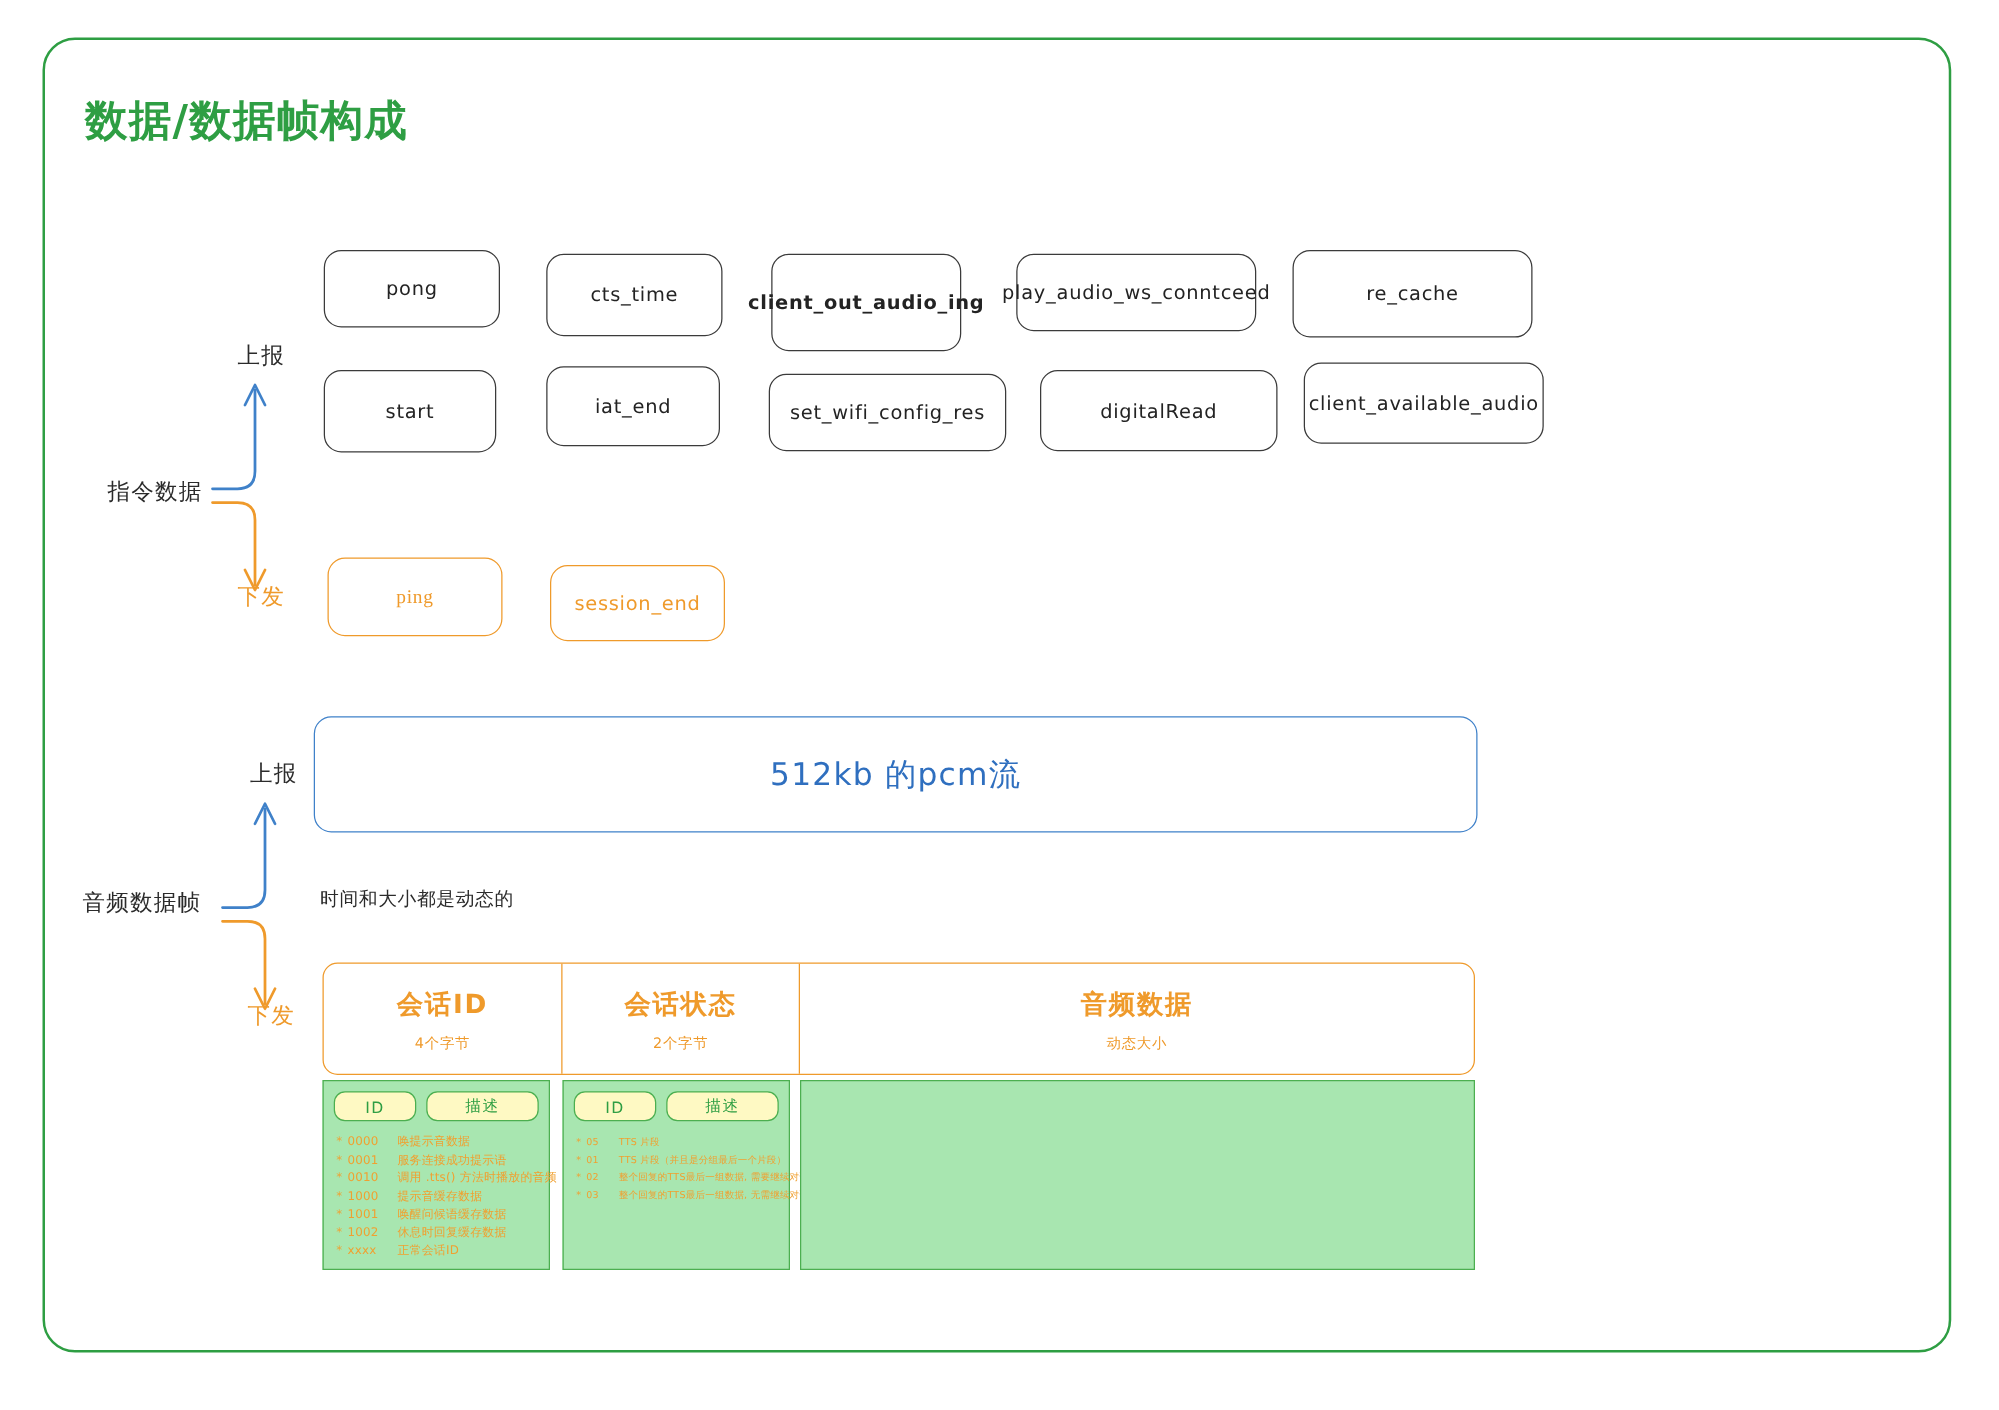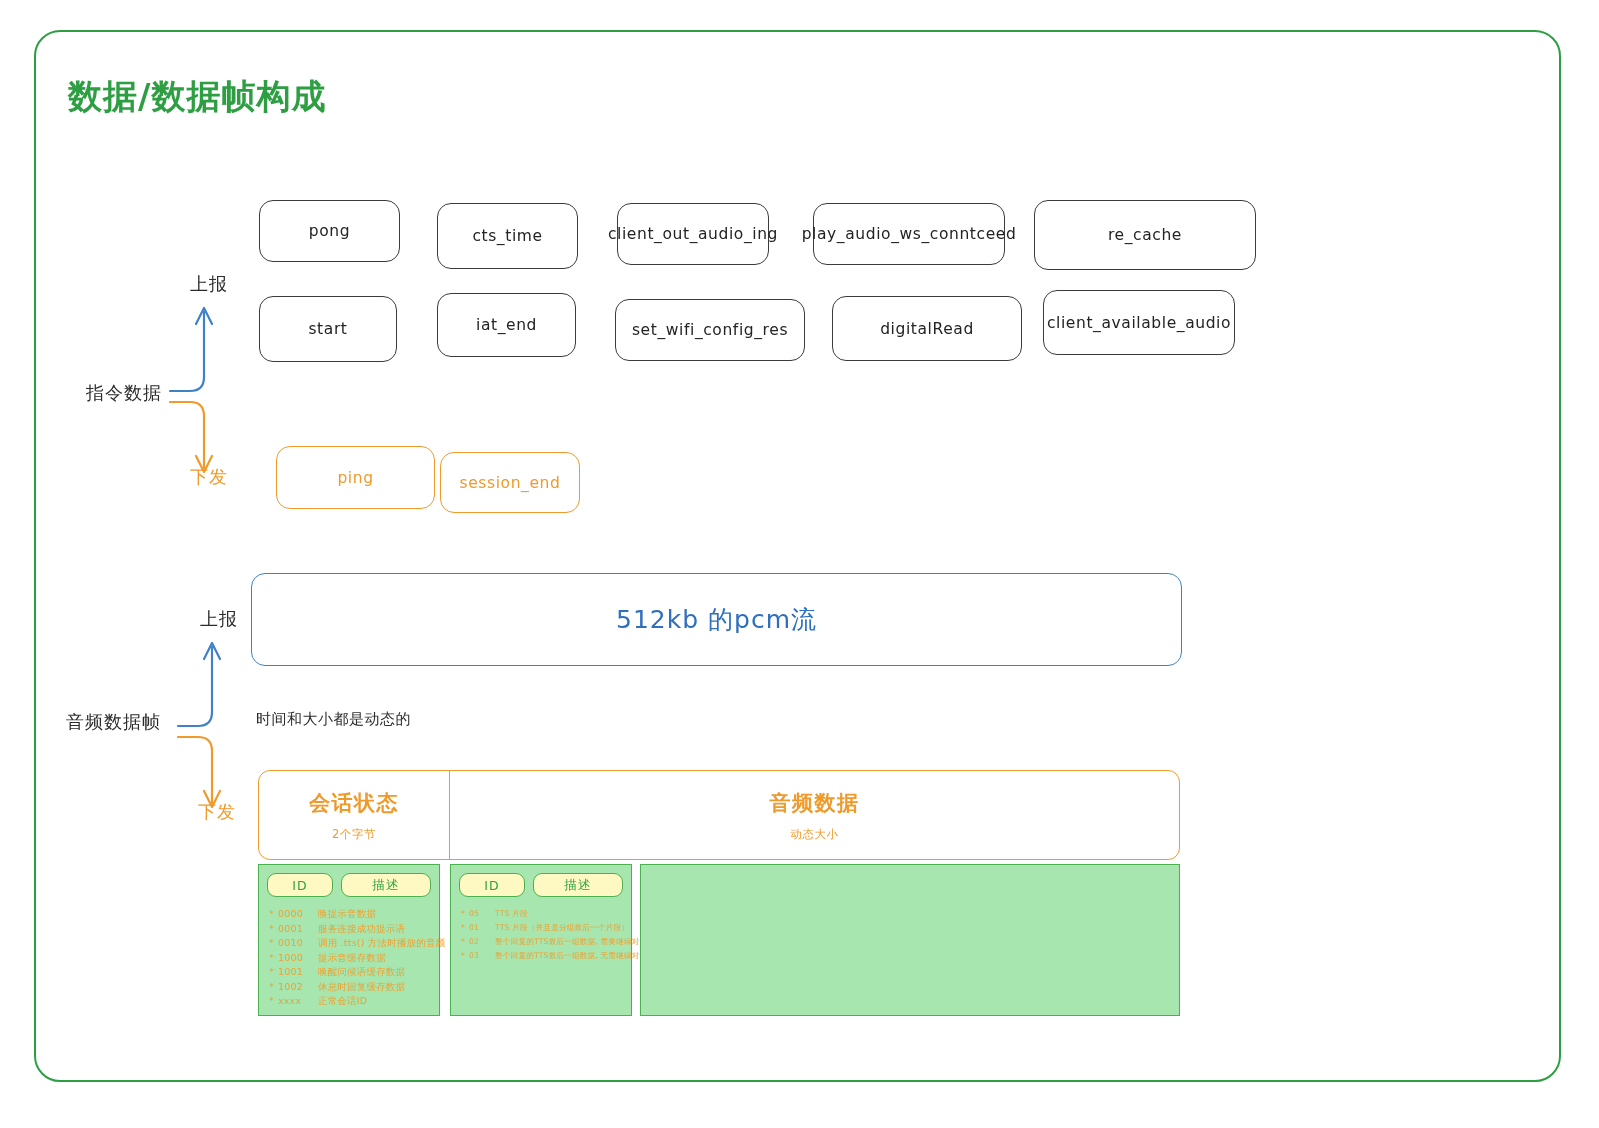--- a/index.html
+++ b/index.html
@@ -199,49 +199,53 @@
 
 <svg class="connector-svg" style="left:170px; top:290px; width:70px; height:200px;">
   <path d="M0,101 L20,101 Q34,101 34,87 L34,22" fill="none" stroke="#3f81c9" stroke-width="2.2" stroke-linecap="round"></path>
   <path d="M26,34 L34,18 L42,34" fill="none" stroke="#3f81c9" stroke-width="2.2" stroke-linecap="round" stroke-linejoin="round"></path>
   <path d="M0,112 L20,112 Q34,112 34,126 L34,178" fill="none" stroke="#ef9a2b" stroke-width="2.2" stroke-linecap="round"></path>
   <path d="M26,166 L34,182 L42,166" fill="none" stroke="#ef9a2b" stroke-width="2.2" stroke-linecap="round" stroke-linejoin="round"></path>
 </svg>
 
 <div class="node" style="left:259px; top:200px; width:141px; height:62px;">pong</div>
 <div class="node" style="left:437px; top:203px; width:141px; height:66px;">cts_time</div>
-<div class="node" style="left:617px; top:203px; width:152px; height:62px;">client_out_audio_ing</div>
+<div class="node" style="left:617px; top:203px; width:152px; height:78px;font-weight:bold;">client_out_audio_ing</div>
 <div class="node" style="left:813px; top:203px; width:192px; height:62px;">play_audio_ws_conntceed</div>
-<div class="node" style="left:1034px; top:200px; width:222px; height:70px;">re_cache</div>
+<div class="node" style="left:1034px; top:200px; width:192px; height:70px;">re_cache</div>
 
 <div class="node" style="left:259px; top:296px; width:138px; height:66px;">start</div>
 <div class="node" style="left:437px; top:293px; width:139px; height:64px;">iat_end</div>
 <div class="node" style="left:615px; top:299px; width:190px; height:62px;">set_wifi_config_res</div>
 <div class="node" style="left:832px; top:296px; width:190px; height:65px;">digitalRead</div>
 <div class="node" style="left:1043px; top:290px; width:192px; height:65px;">client_available_audio</div>
 
-<div class="node orange" style="left:276px; top:446px; width:159px; height:63px;">ping</div>
+<div class="node orange" style="left:262px; top:446px; width:140px; height:63px;font-family:Liberation Serif, serif;">ping</div>
 <div class="node orange" style="left:440px; top:452px; width:140px; height:61px;">session_end</div>
 
 <div class="branch-label" style="left:66px; top:710px;">音频数据帧</div>
 <div class="dir-label up" style="left:200px; top:607px;">上报</div>
 <div class="dir-label down" style="left:198px; top:800px;">下发</div>
 
 <svg class="connector-svg" style="left:178px; top:625px; width:70px; height:200px;">
   <path d="M0,101 L20,101 Q34,101 34,87 L34,22" fill="none" stroke="#3f81c9" stroke-width="2.2" stroke-linecap="round"></path>
   <path d="M26,34 L34,18 L42,34" fill="none" stroke="#3f81c9" stroke-width="2.2" stroke-linecap="round" stroke-linejoin="round"></path>
   <path d="M0,112 L20,112 Q34,112 34,126 L34,178" fill="none" stroke="#ef9a2b" stroke-width="2.2" stroke-linecap="round"></path>
   <path d="M26,166 L34,182 L42,166" fill="none" stroke="#ef9a2b" stroke-width="2.2" stroke-linecap="round" stroke-linejoin="round"></path>
 </svg>
 
 <div class="node blue" style="left:251px; top:573px; width:931px; height:93px;">512kb 的pcm流</div>
 
 <div class="note-text" style="left:256px; top:710px;">时间和大小都是动态的</div>
 
 <div id="frame-bar">
+  <div class="frame-seg" id="seg-session-id">
+    <div class="seg-title">会话ID</div>
+    <div class="seg-sub">4个字节</div>
+  </div>
   <div class="frame-seg" id="seg-session-state">
     <div class="seg-title">会话状态</div>
     <div class="seg-sub">2个字节</div>
   </div>
   <div class="frame-seg" id="seg-audio-data">
     <div class="seg-title">音频数据</div>
     <div class="seg-sub">动态大小</div>
   </div>
 </div>
 

